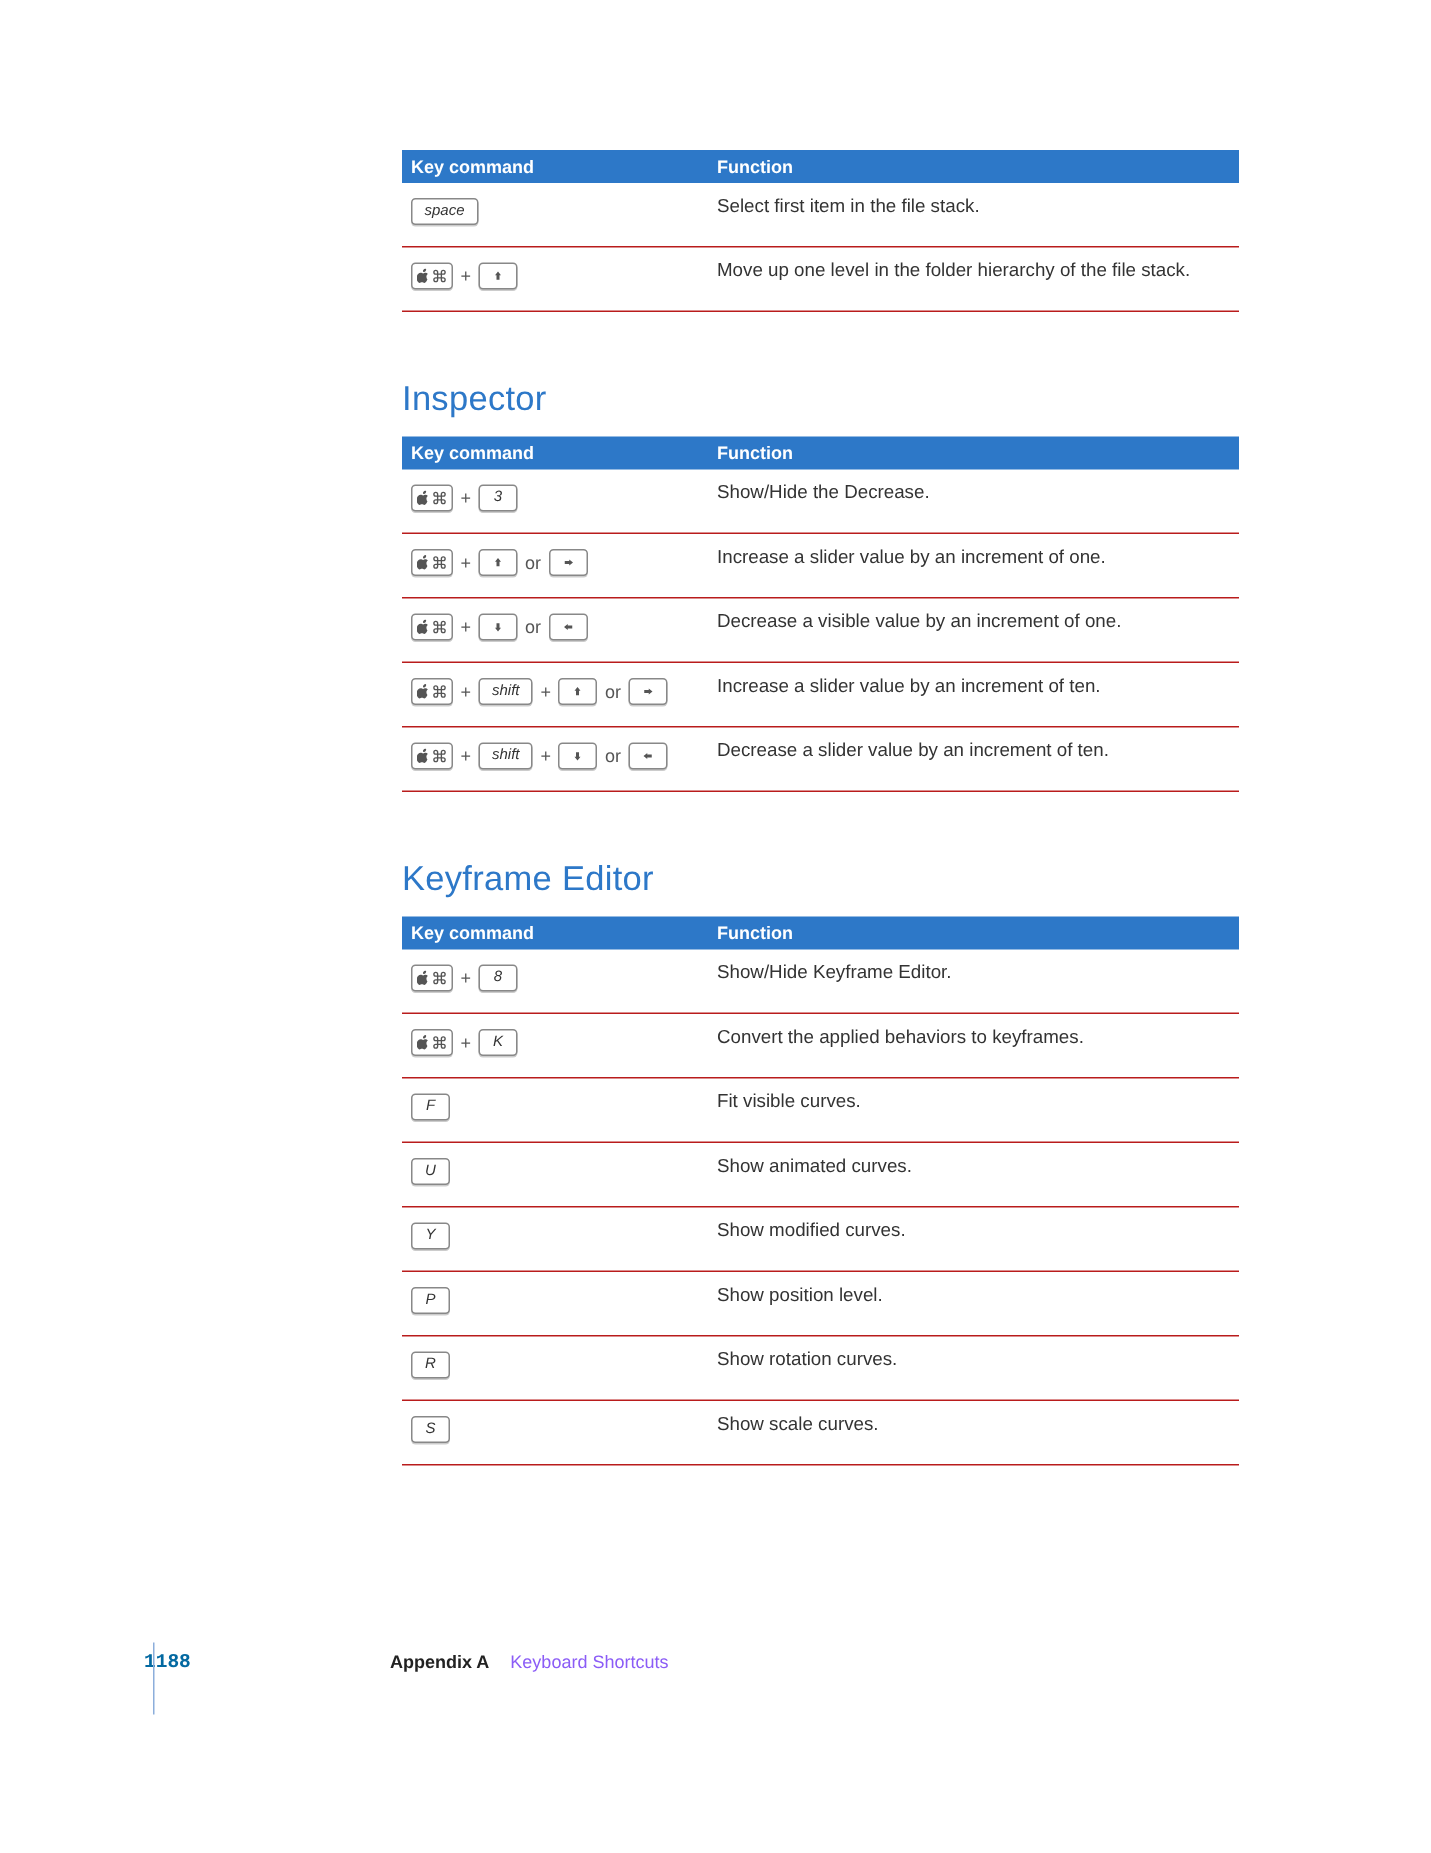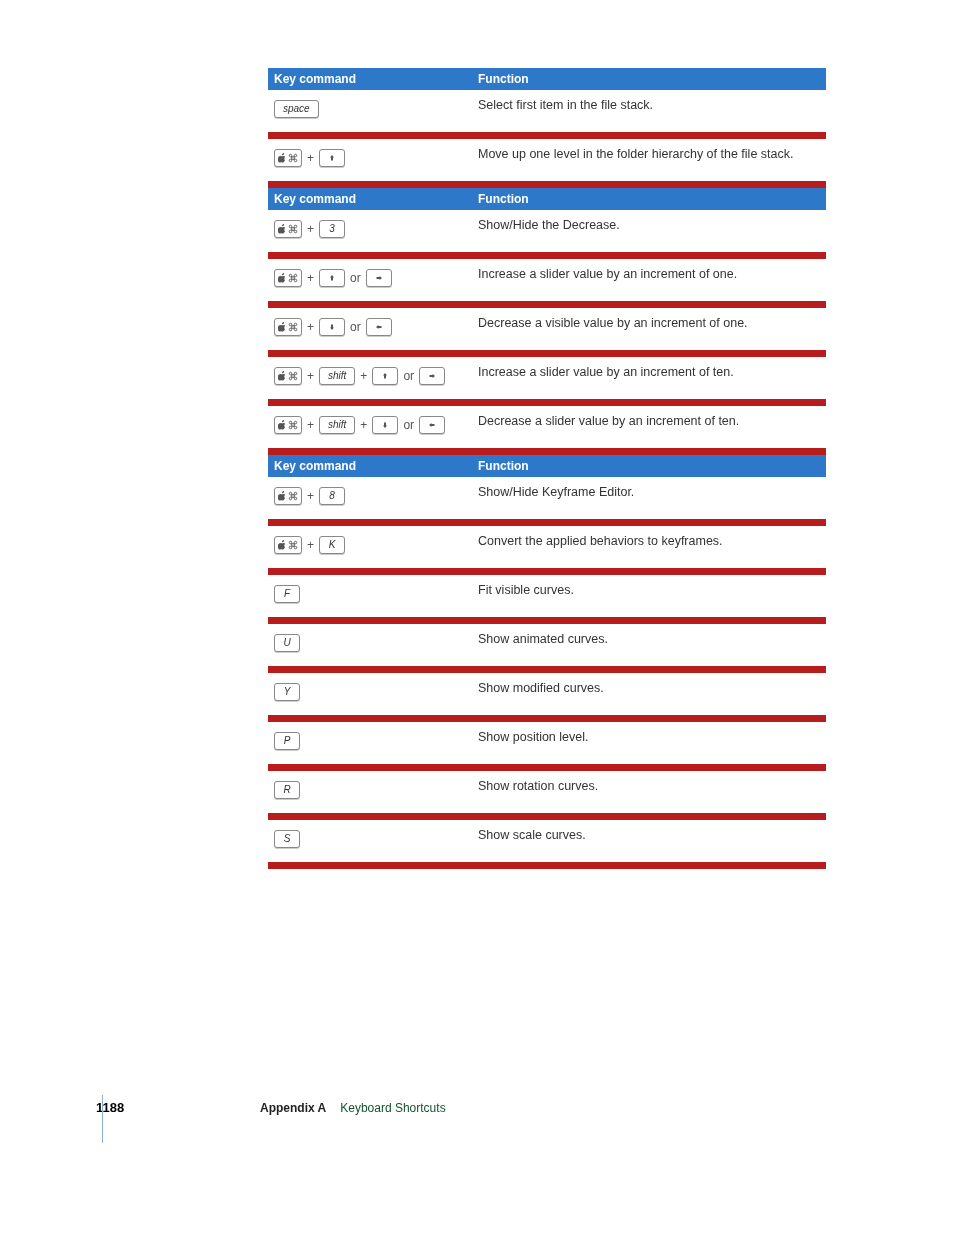--- a/index.html
+++ b/index.html
@@ -8,21 +8,21 @@
     background: #fff;
     font-family: "Helvetica Neue", "Segoe UI", Arial, sans-serif;
     font-size: 13px;
     color: #222;
     width: 954px;
   }
   .page {
     width: 954px;
     height: 1235px;
     position: relative;
-    padding: 68px 128px 0 268px;
+    padding: 100px 128px 0 268px;
     box-sizing: border-box;
   }
 
   h2.section {
     color: #2d78c8;
     font-weight: 400;
     font-size: 23px;
     margin: 44px 0 12px 0;
     letter-spacing: 0.2px;
   }
@@ -37,21 +37,21 @@
     background: #2d78c8;
     color: #fff;
     text-align: left;
     font-weight: 600;
     font-size: 12px;
     padding: 4px 6px;
   }
   table.kb tbody td {
     vertical-align: top;
     padding: 8px 6px 10px 6px;
-    border-bottom: 7px solid #b91c1c;
+    border-bottom: 1px solid #b91c1c;
     font-size: 12.5px;
     color: #333;
   }
   table.kb tbody td.keycell {
     padding-top: 10px;
     padding-bottom: 14px;
   }
 
   
   .keys {
@@ -99,41 +99,42 @@
     right: 0;
     bottom: 120px;
     padding-left: 96px;
     display: flex;
     align-items: center;
     gap: 0;
   }
   .footer .pnum {
     font-weight: 700;
     font-size: 13px;
-    color: #000000;
+    color: #0369a1;
     width: 60px;
+    font-family: Liberation Mono, monospace;
   }
   .footer .rule {
     border-left: 1px solid #8caedb;
     height: 48px;
     margin-left: -30px;
     margin-right: 0;
     position: absolute;
     left: 132px;
     bottom: -28px;
   }
   .footer .appendix {
     font-weight: 700;
     font-size: 12px;
     color: #222;
     margin-left: 104px;
   }
   .footer .chapter {
     font-size: 12px;
-    color: #14532d;
+    color: #8b5cf6;
     margin-left: 14px;
   }
 </style>
 </head>
 <body>
 
 <div class="page">
   <div id="content">
       <table class="kb">
         <colgroup>
@@ -173,20 +174,21 @@
                       <path fill="#555" d="M10 4l4 5h-2v6H8v-6H6z"></path>
                     </g>
                   </svg>
                 </span>
               </span>
             </td>
             <td>Move up one level in the folder hierarchy of the file stack.</td>
           </tr>
         </tbody>
       </table>
+      <h2 class="section">Inspector</h2>
       <table class="kb">
         <colgroup>
           <col class="c1">
           <col>
         </colgroup>
         <thead>
           <tr>
             <th>Key command</th>
             <th>Function</th>
           </tr>
@@ -332,20 +334,21 @@
                       <path fill="#555" d="M10 4l4 5h-2v6H8v-6H6z"></path>
                     </g>
                   </svg>
                 </span>
               </span>
             </td>
             <td>Decrease a slider value by an increment of ten.</td>
           </tr>
         </tbody>
       </table>
+      <h2 class="section">Keyframe Editor</h2>
       <table class="kb">
         <colgroup>
           <col class="c1">
           <col>
         </colgroup>
         <thead>
           <tr>
             <th>Key command</th>
             <th>Function</th>
           </tr>

